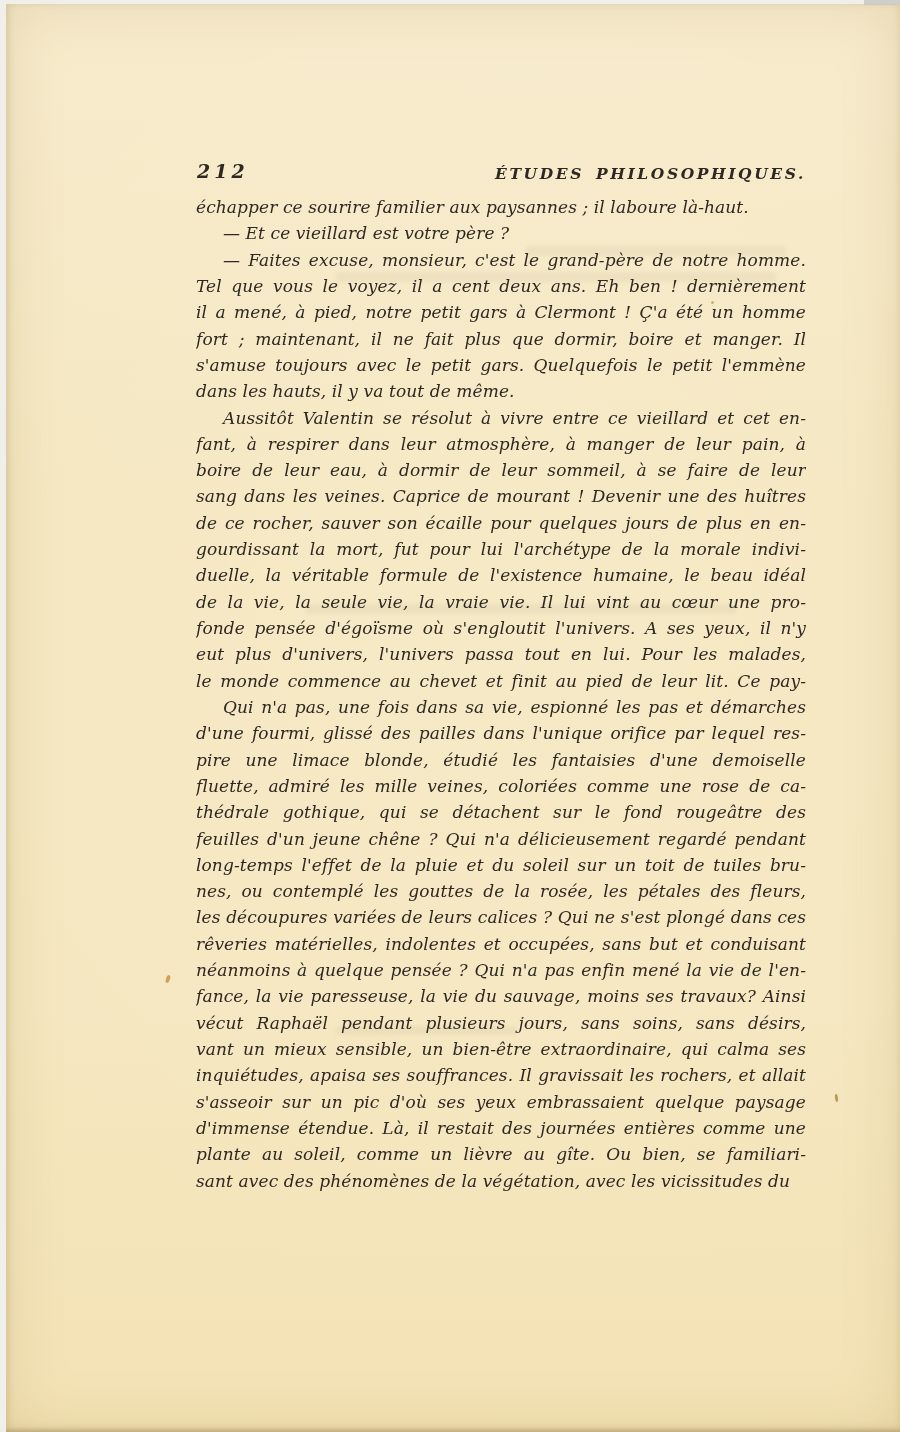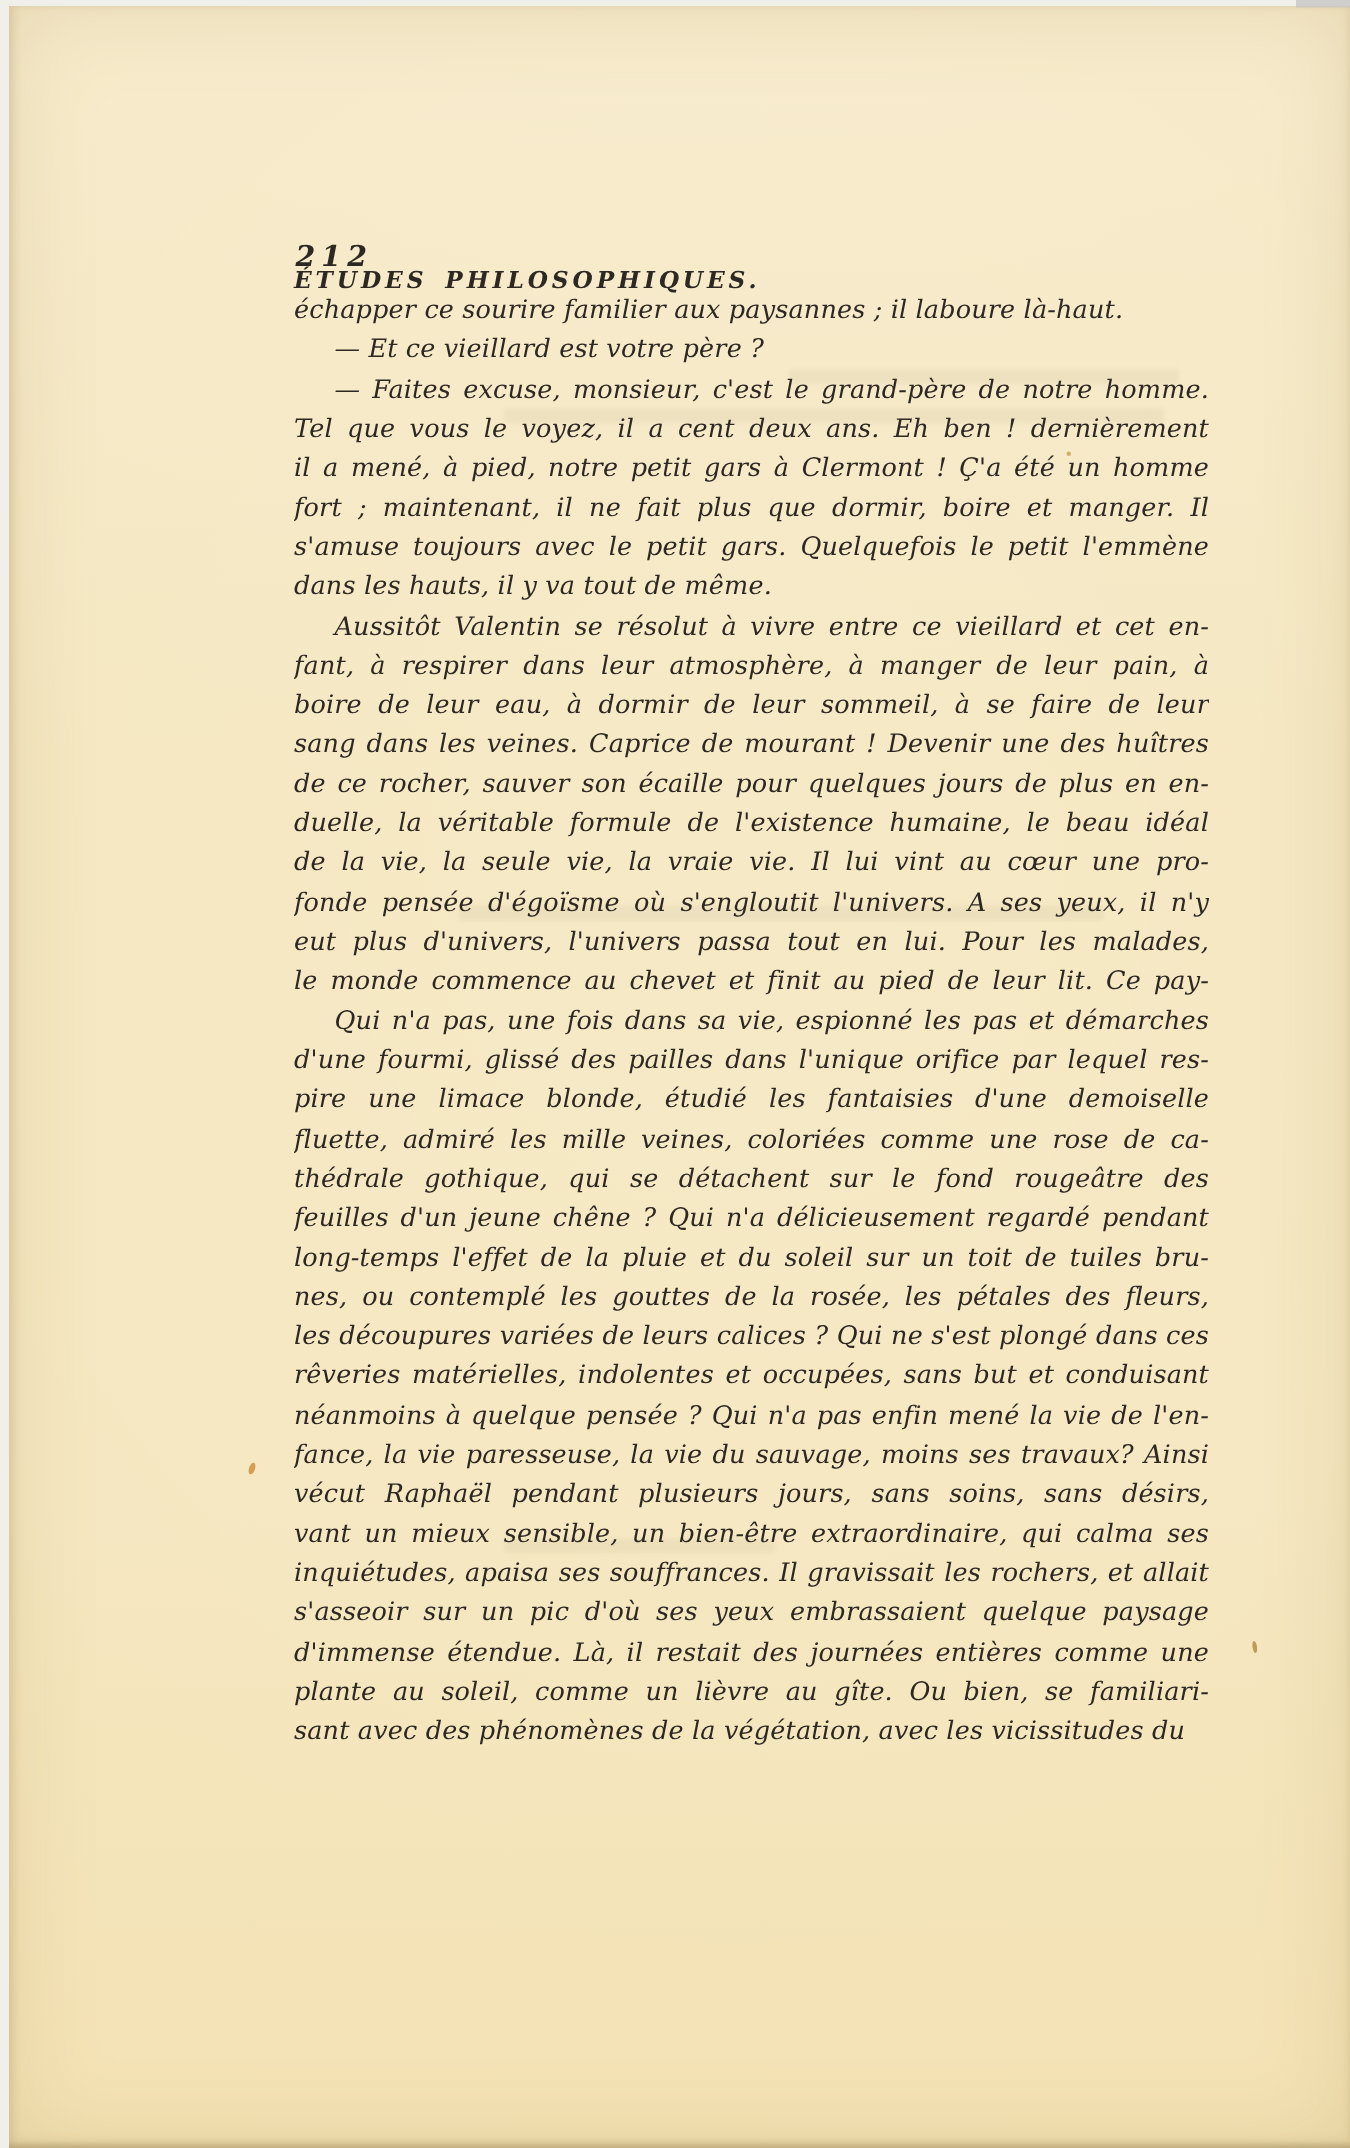--- a/index.html
+++ b/index.html
@@ -55,22 +55,22 @@
   .header{
     position:absolute;
     left:190px;top:156px;width:610px;height:28px;
     color:var(--ink);
   }
   .pagenum{
     position:absolute;left:1px;top:0;
     font-size:19px;font-weight:bold;letter-spacing:4px;
   }
   .running-title{
-    position:absolute;left:0;right:0;top:17px;
-    text-align:left;
+    position:absolute;left:0;right:0;top:4px;
+    text-align:right;
     font-size:15.5px;font-weight:bold;letter-spacing:2.6px;
     word-spacing:4px;
   }
   .body-text{
     position:absolute;
     left:190px;top:190px;width:610px;
     color:var(--ink);
     font-size:17px;
   }
   .line{
@@ -111,20 +111,21 @@
         <div class="line">Tel que vous le voyez, il a cent deux ans. Eh ben ! dernièrement</div>
         <div class="line">il a mené, à pied, notre petit gars à Clermont ! Ç'a été un homme</div>
         <div class="line">fort ; maintenant, il ne fait plus que dormir, boire et manger. Il</div>
         <div class="line">s'amuse toujours avec le petit gars. Quelquefois le petit l'emmène</div>
         <div class="line last">dans les hauts, il y va tout de même.</div>
         <div class="line indent">Aussitôt Valentin se résolut à vivre entre ce vieillard et cet en-</div>
         <div class="line">fant, à respirer dans leur atmosphère, à manger de leur pain, à</div>
         <div class="line">boire de leur eau, à dormir de leur sommeil, à se faire de leur</div>
         <div class="line">sang dans les veines. Caprice de mourant ! Devenir une des huîtres</div>
         <div class="line">de ce rocher, sauver son écaille pour quelques jours de plus en en-</div>
+        <div class="line">gourdissant la mort, fut pour lui l'archétype de la morale indivi-</div>
         <div class="line">duelle, la véritable formule de l'existence humaine, le beau idéal</div>
         <div class="line">de la vie, la seule vie, la vraie vie. Il lui vint au cœur une pro-</div>
         <div class="line">fonde pensée d'égoïsme où s'engloutit l'univers. A ses yeux, il n'y</div>
         <div class="line">eut plus d'univers, l'univers passa tout en lui. Pour les malades,</div>
         <div class="line">le monde commence au chevet et finit au pied de leur lit. Ce pay-</div>
         <div class="line indent">Qui n'a pas, une fois dans sa vie, espionné les pas et démarches</div>
         <div class="line">d'une fourmi, glissé des pailles dans l'unique orifice par lequel res-</div>
         <div class="line">pire une limace blonde, étudié les fantaisies d'une demoiselle</div>
         <div class="line">fluette, admiré les mille veines, coloriées comme une rose de ca-</div>
         <div class="line">thédrale gothique, qui se détachent sur le fond rougeâtre des</div>

